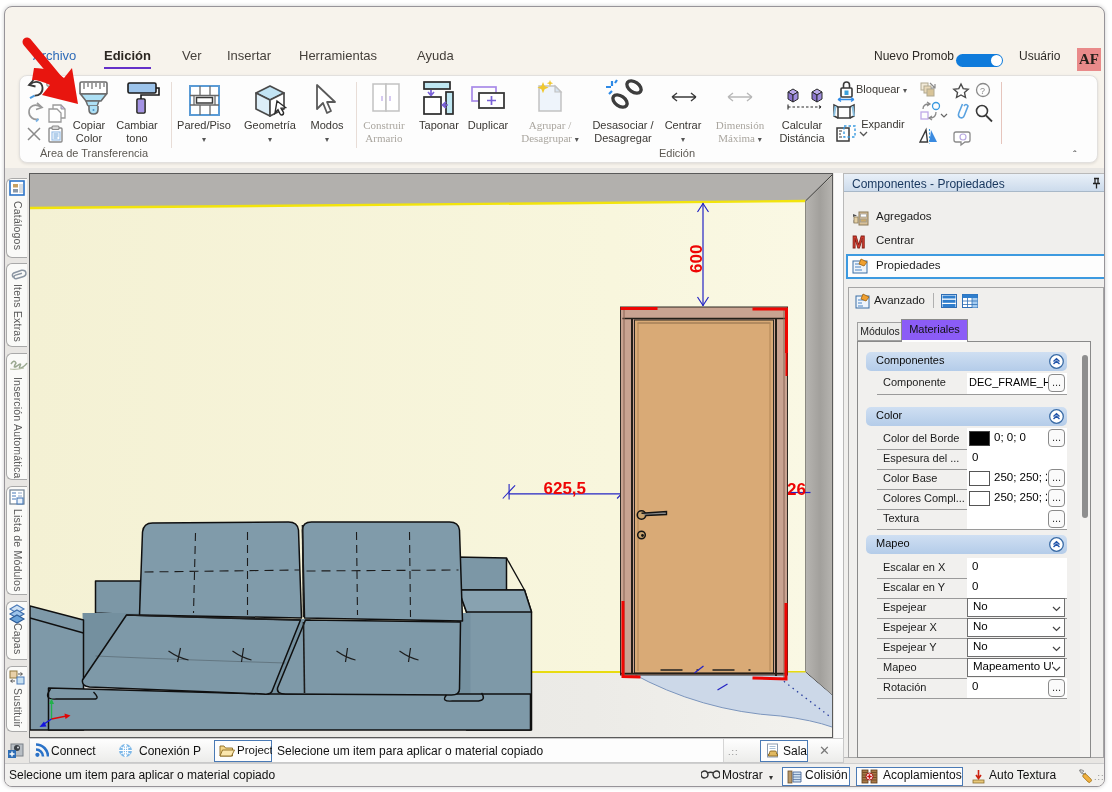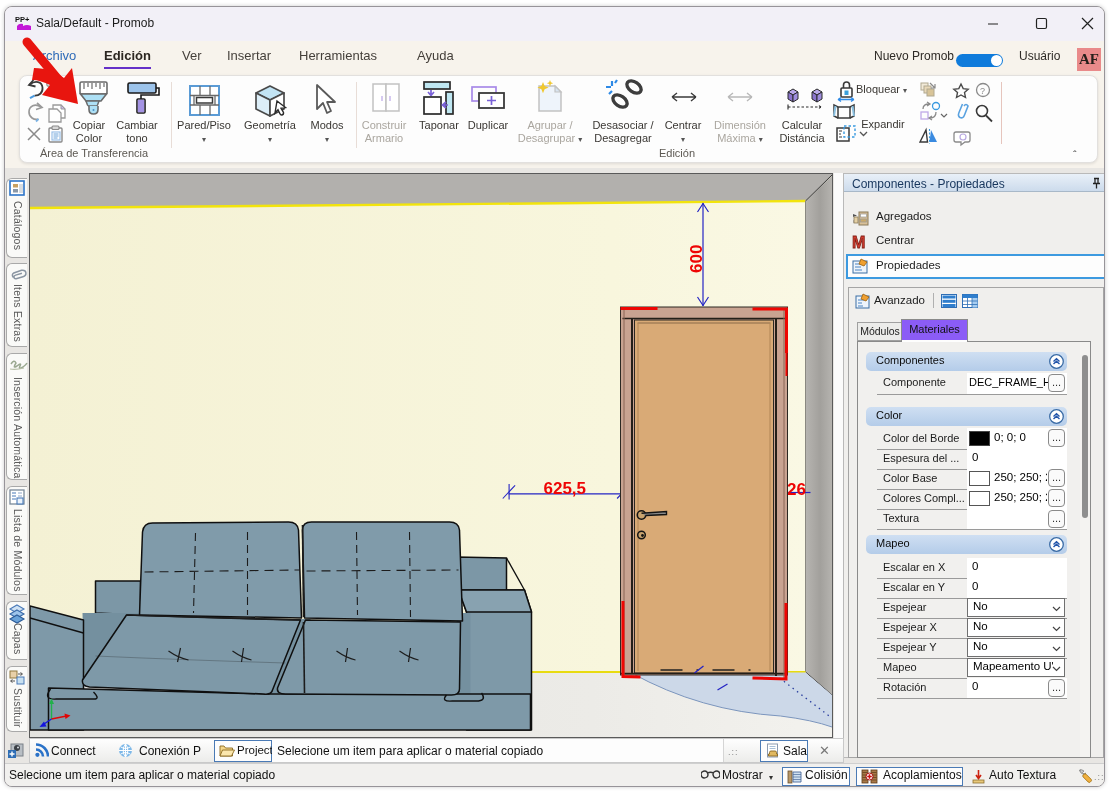--- a/index.html
+++ b/index.html
@@ -7,21 +7,21 @@
 .abs { position:absolute; }
 #win { position:absolute; left:4px; top:6px; width:1101px; height:781px; background:#f7f3ec; border:1px solid #979499; border-radius:8px; overflow:hidden; box-shadow:0 0 4px rgba(0,0,0,0.2); }
 
 #titlebar { position:absolute; left:0; top:0; width:100%; height:34px; background:#f2f0f7; }
 #title { position:absolute; left:31px; top:9px; font-size:12.5px; color:#1b1b1b; }
 #menubar { position:absolute; left:0; top:34px; width:100%; height:40px; background:#f7f3ec; }
 .menu { position:absolute; top:7px; font-size:13px; color:#443f3a; }
 #ribbon { position:absolute; left:14px; top:68px; width:1079px; height:88px; background:#fdfdfd; border:1px solid #e2e0de; border-radius:8px; box-shadow:0 1px 3px rgba(0,0,0,0.10); }
 .glabel { position:absolute; top:71px; font-size:11px; color:#5c5852; width:200px; text-align:center; }
 .btnlabel { position:absolute; font-size:11px; color:#3a3733; text-align:center; line-height:12.5px; }
-.dim { color:#aaa69f; }
+.dim { color:#aaa69f;font-family:Liberation Serif, serif; }
 .chev { font-size:8px; color:#555; }
 .vsep { position:absolute; top:6px; height:66px; width:1px; background:#e8ddd7; }
 #main { position:absolute; left:0; top:161px; width:100%; height:601px; background:#e8e6e3; }
 
 .ltab { position:absolute; left:1px; width:21px; background:#fafaf8; border:1px solid #a9a9a9; border-right:none; border-radius:6px 0 0 6px; }
 .ltxt { position:absolute; left:7px; font-size:10.5px; color:#5a5a5a; writing-mode:vertical-lr; letter-spacing:0.2px; }
 #canvas { position:absolute; left:24px; top:5px; width:804px; height:565px; border:1px solid #5a5a5a; background:#f6f3d8; }
 #cvwhite { position:absolute; left:829px; top:5px; width:10px; height:565px; background:#fbfbfb; border-right:1px solid #c9c9c9; }
 #rpanel { position:absolute; left:838px; top:5px; width:264px; height:585px; background:#f0efed; border:1px solid #b9b9b9; }
 #srow1 { position:absolute; left:24px; top:570px; width:815px; height:25px; background:linear-gradient(#fefefe,#ececea); border:1px solid #c9c9c9; }
@@ -33,32 +33,20 @@
 .gridval { position:absolute; font-size:11.5px; color:#000; }
 .shead { position:absolute; left:22px; width:201px; height:19px; background:linear-gradient(#cfdff2,#b4cce9); border-radius:5px; font-size:11px; color:#0a0a0a; padding:2px 0 0 10px; }
 .dots { position:absolute; width:17px; height:18px; background:#fafafa; border:1px solid #8a8a8a; border-radius:4px; font-size:11px; color:#333; text-align:center; line-height:14px; }
 .ddown { position:absolute; left:123px; width:98px; height:19px; background:#fff; border:1px solid #707070; font-size:11.5px; color:#000; padding:1px 0 0 5px; }
 .rowline { position:absolute; left:33px; width:190px; height:1px; background:#9a9a9a; }
 .vwhite { position:absolute; left:123px; width:100px; height:20px; background:#fff; }
 </style>
 </head>
 <body>
 <div id="win">
-  <div id="titlebar">
-    <svg class="abs" style="left:10px;top:7px" width="18" height="18" viewBox="0 0 18 18">
-      <text x="0" y="8" font-size="7.5" font-weight="bold" fill="#111" font-family="Liberation Sans">PP+</text>
-      <path d="M2 12 q2 -3 6 -2 l0 2 q4 -2 8 0 l0 4 l-14 0 z" fill="#c417d8"></path>
-    </svg>
-    <div id="title" style="font-size:12px">Sala/Default - Promob</div>
-    <svg class="abs" style="left:978px;top:0" width="120" height="34" viewBox="0 0 120 34">
-      <line x1="5" y1="17" x2="15" y2="17" stroke="#222" stroke-width="1.2"></line>
-      <rect x="53.5" y="11.5" width="10" height="10" fill="none" stroke="#222" stroke-width="1.2" rx="1.5"></rect>
-      <path d="M99 11 l11 11 M110 11 l-11 11" stroke="#222" stroke-width="1.2"></path>
-    </svg>
-  </div>
   <div id="menubar">
     <div class="menu" style="left:28px;color:#2e6bb8">Archivo</div>
     <div class="menu" style="left:99px;font-weight:bold;color:#2b2620;border-bottom:2.5px solid #6430c8;padding-bottom:4px">Edición</div>
     <div class="menu" style="left:177px">Ver</div>
     <div class="menu" style="left:222px">Insertar</div>
     <div class="menu" style="left:294px">Herramientas</div>
     <div class="menu" style="left:412px">Ayuda</div>
     <div class="menu" style="left:869px;top:8px;color:#2e2a26;font-size:12px">Nuevo Promob</div>
     <div class="abs" style="left:951px;top:13px;width:47px;height:13px;background:#0f7bdb;border-radius:7px">
       <div class="abs" style="right:1px;top:1px;width:11px;height:11px;background:#fff;border-radius:50%"></div>

